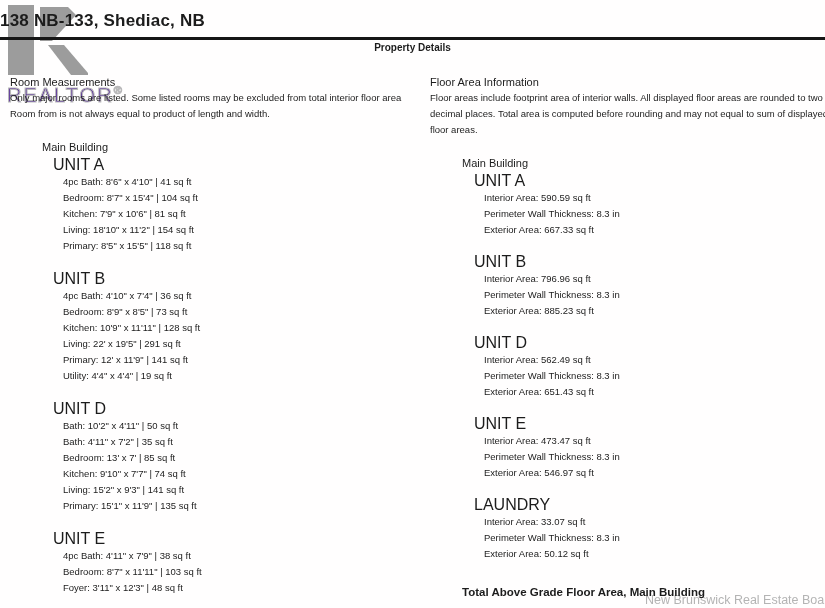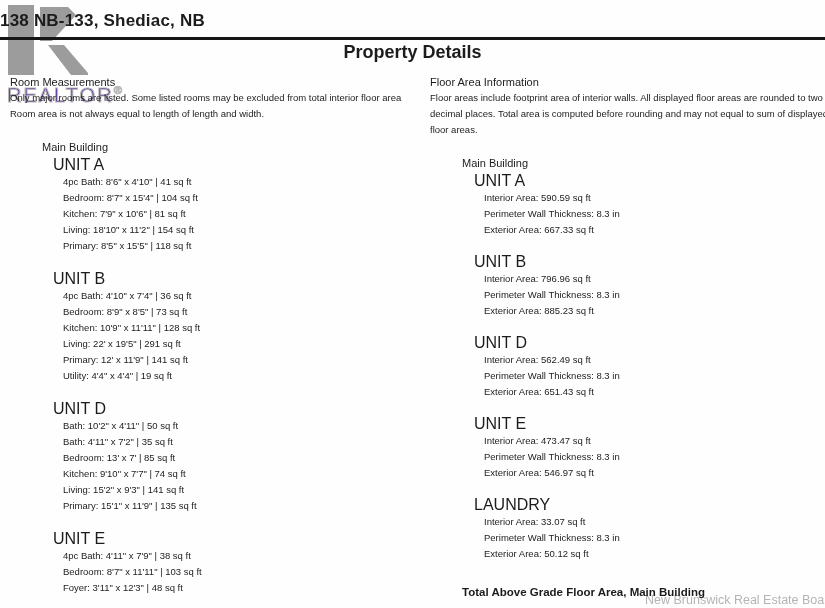--- a/index.html
+++ b/index.html
@@ -13,21 +13,21 @@
   .doc-title {
     position:absolute; top:11px; left:0; right:0; 
     font-size:17px; font-weight:bold; letter-spacing:.2px;
   }
   .header-rule {
     position:absolute; top:37px; left:0; width:825px; height:3px;
     background:#161616; z-index:1;
   }
   .doc-subtitle {
     position:absolute; top:42px; left:0; right:0; text-align:center;
-    font-size:18px; font-weight:bold; z-index:2;
+    font-size:10px; font-weight:bold; z-index:2;
   }
   
   .wm-logo { position:absolute; left:8px; top:5px; z-index:0; }
   .wm-logo svg { display:block; }
   .wm-realtor {
     position:absolute; left:7px; top:84px; z-index:0;
     font-size:20px; font-weight:500; letter-spacing:2px;
     color:#4c1d95; -webkit-text-stroke:1.1px #b9b9b9;
   }
   .wm-realtor .reg { font-size:11px; vertical-align:super; letter-spacing:0; }
@@ -72,21 +72,21 @@
     <span>REALTOR</span><span class="reg">®</span>
   </div>
 
   <div class="doc-title">138 NB-133, Shediac, NB</div>
   <div class="header-rule"></div>
   <div class="doc-subtitle">Property Details</div>
 
   <div class="col" id="left-col">
     <div class="section-title">Room Measurements</div>
     <div class="note-line">Only major rooms are listed. Some listed rooms may be excluded from total interior floor area</div>
-    <div class="note-line">Room area is not always equal to length of length and width.</div>
+    <div class="note-line">Room from is not always equal to product of length and width.</div>
 
     <div class="building-title">Main Building</div>
 
     <div class="unit">
       <div class="unit-name">UNIT A</div>
       <div class="data-line">4pc Bath: 8'6" x 4'10" | 41 sq ft</div>
       <div class="data-line">Bedroom: 8'7" x 15'4" | 104 sq ft</div>
       <div class="data-line">Kitchen: 7'9" x 10'6" | 81 sq ft</div>
       <div class="data-line">Living: 18'10" x 11'2" | 154 sq ft</div>
       <div class="data-line">Primary: 8'5" x 15'5" | 118 sq ft</div>

